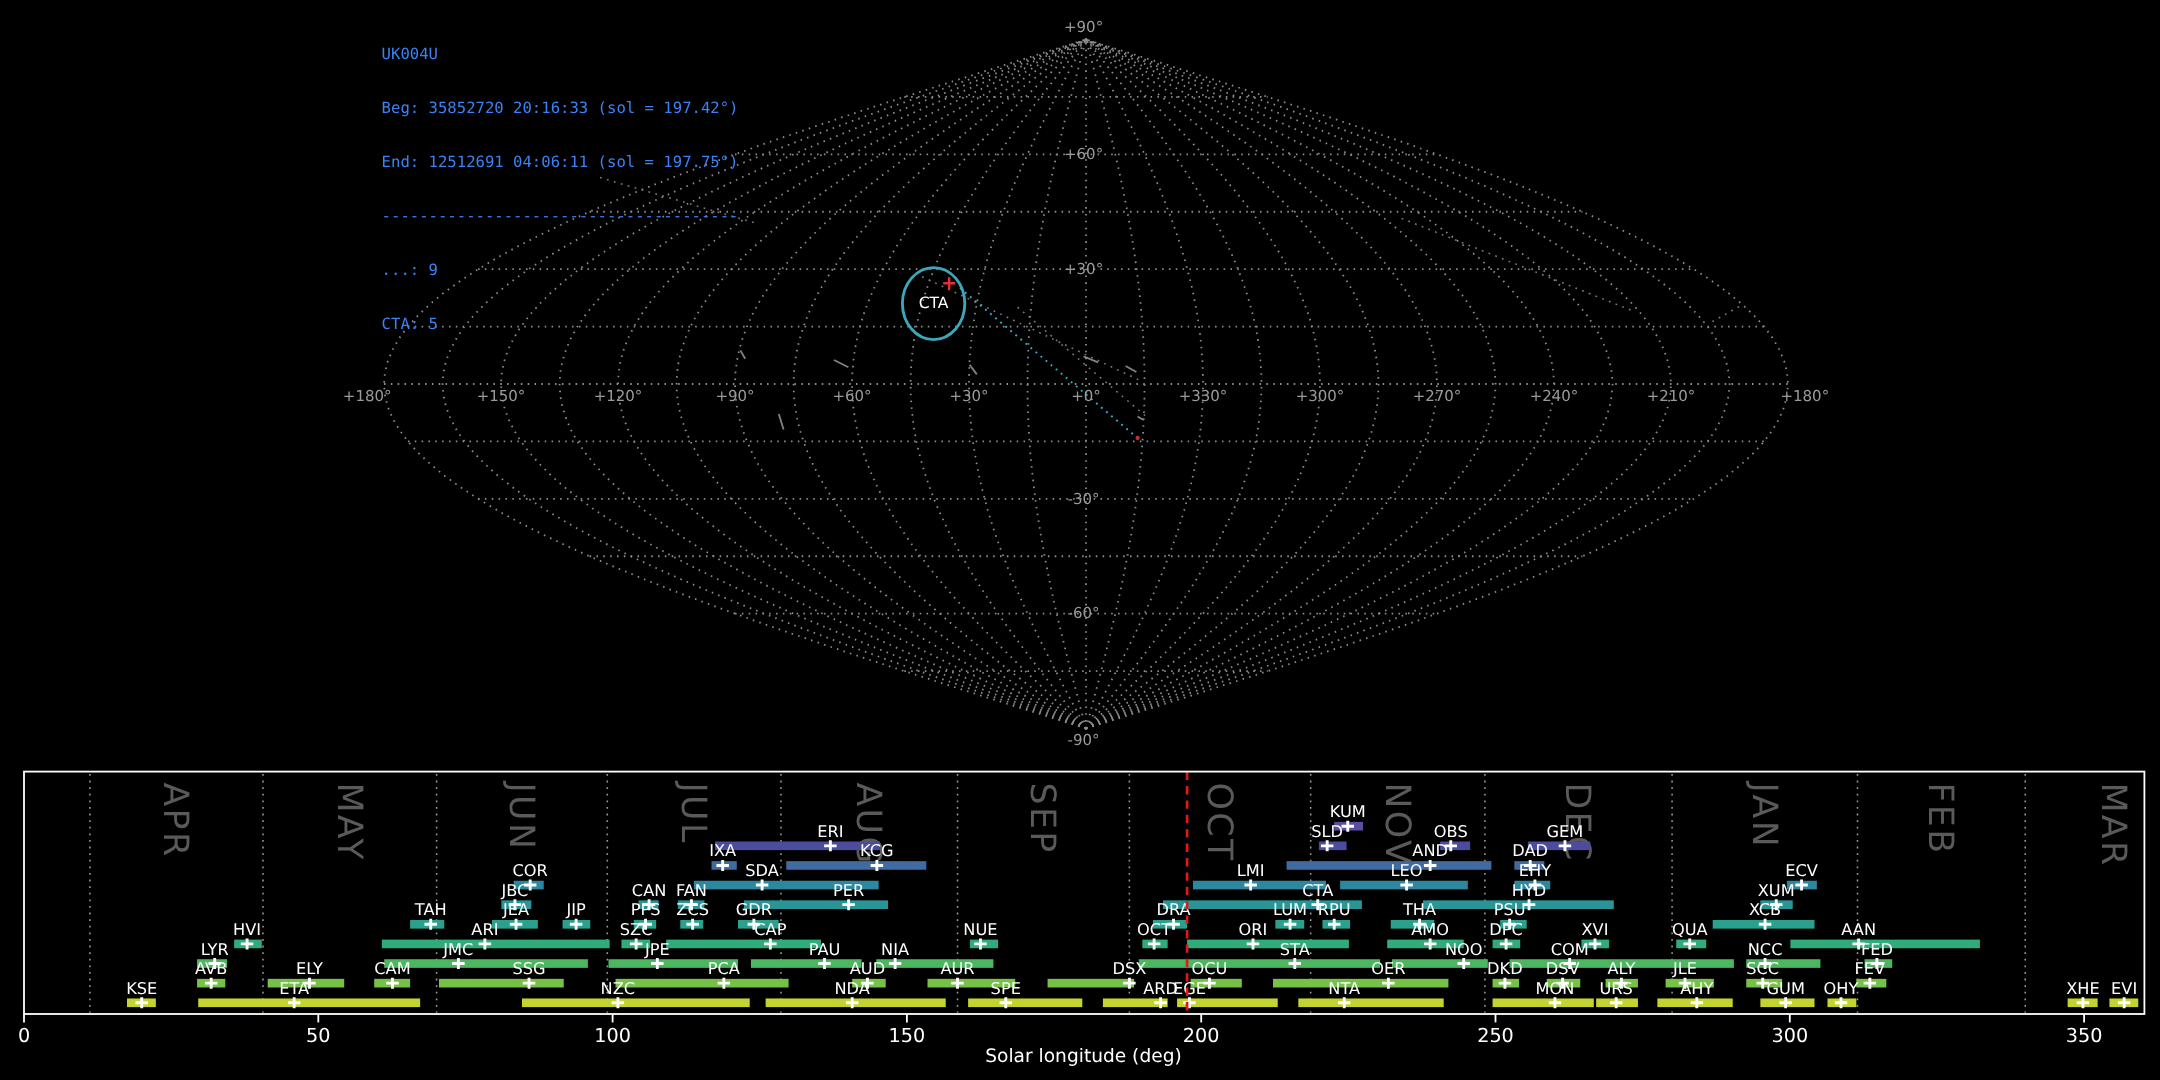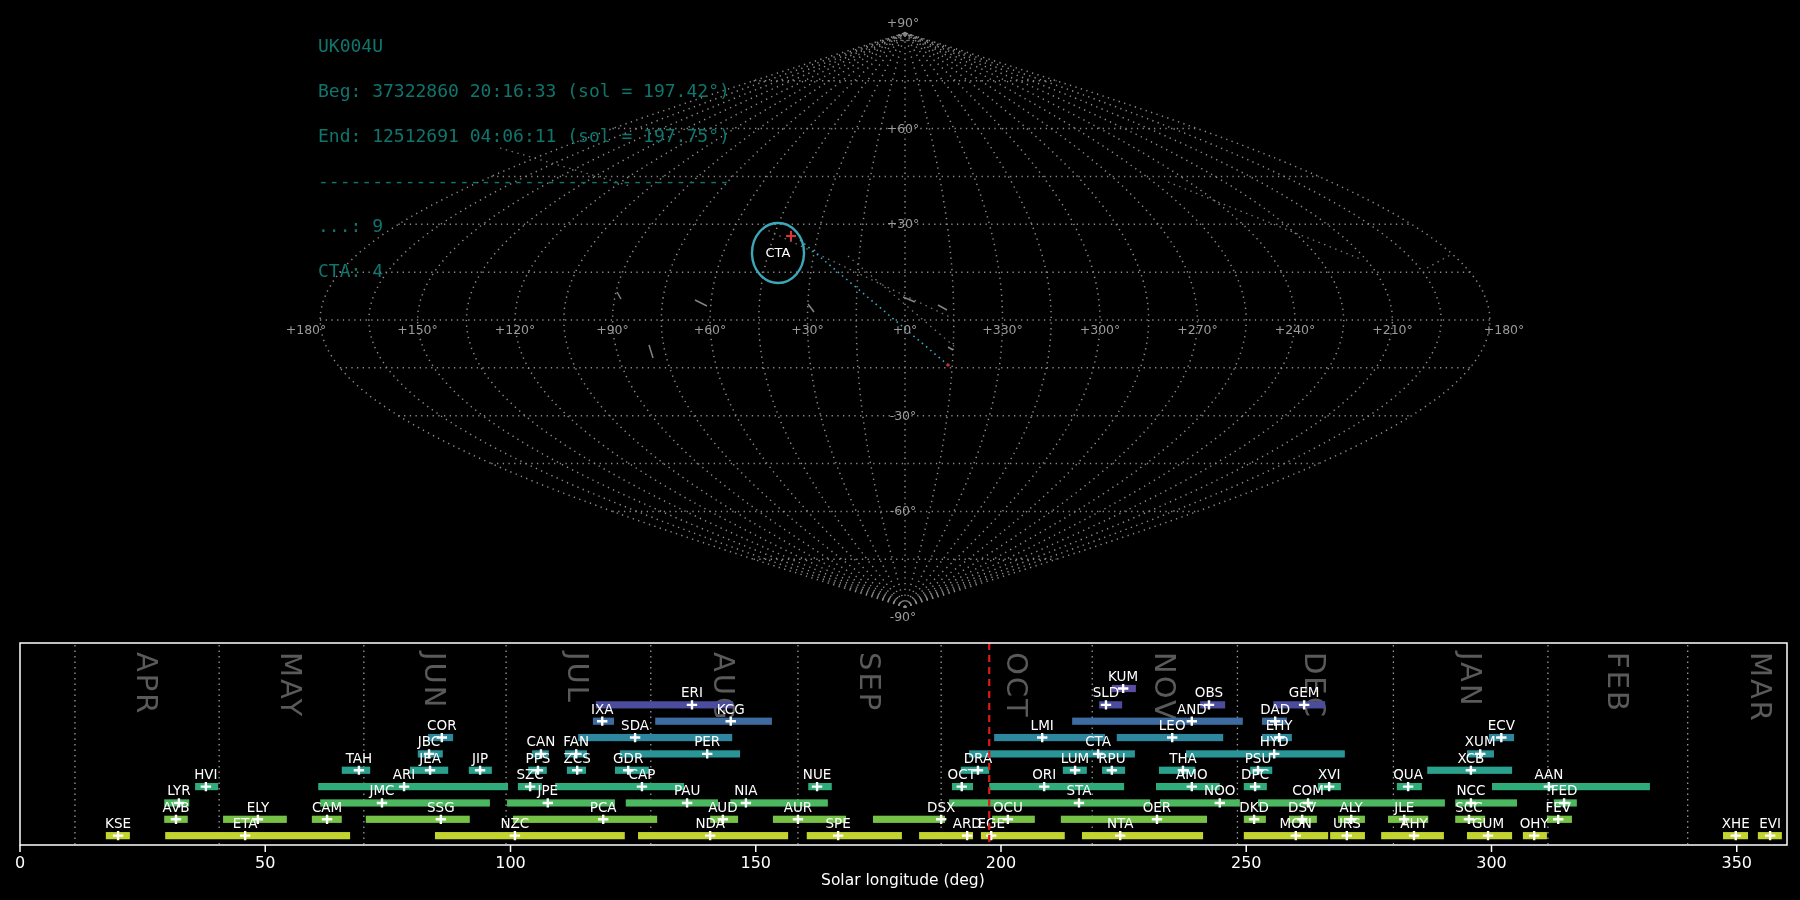--- a/index.html
+++ b/index.html
@@ -1,32 +1,32 @@
 <!DOCTYPE html>
 <html><head>
 <meta charset="utf-8">
 <style>
   html,body{margin:0;padding:0;background:#000;}
   .screen{position:relative;width:1800px;height:900px;background:#000;overflow:hidden;
           font-family:"DejaVu Sans",sans-serif;}
-  .header-block{position:absolute;left:318px;top:8px;color:#0f766e;
-    font-family:"DejaVu Sans Mono",monospace;font-size:18px;line-height:15px;white-space:pre;}
+  .header-block{position:absolute;left:318px;top:8px;color:#3b82f6;
+    font-family:"DejaVu Sans Mono",monospace;font-size:13px;line-height:15px;white-space:pre;}
   svg text{font-family:"DejaVu Sans",sans-serif;}
 </style>
 </head>
 <body>
 
 <div class="screen">
   <div class="header-block">
     <div>UK004U</div>
-    <div>Beg: 37322860 20:16:33 (sol = 197.42°)</div>
+    <div>Beg: 35852720 20:16:33 (sol = 197.42°)</div>
     <div>End: 12512691 04:06:11 (sol = 197.75°)</div>
     <div>--------------------------------------</div>
     <div>...: 9</div>
-    <div>CTA: 4</div>
+    <div>CTA: 5</div>
   </div>
   <svg id="scene" width="1800" height="900" viewBox="0 0 1800 900">
       <g>
         <g stroke="#8c8c8c" stroke-width="1.5" fill="none" stroke-dasharray="1.3 4.4">
           <line x1="753.5908586150254" y1="559.25" x2="1056.4091413849746" y2="559.25"></line>
           <line x1="612.5" y1="511.4" x2="1197.5" y2="511.4"></line>
           <line x1="491.34253300586965" y1="463.55" x2="1318.6574669941303" y2="463.55"></line>
           <line x1="398.3751387861034" y1="415.7" x2="1411.6248612138966" y2="415.7"></line>
           <line x1="339.933391620895" y1="367.85" x2="1470.066608379105" y2="367.85"></line>
           <line x1="320" y1="320" x2="1490" y2="320"></line>

